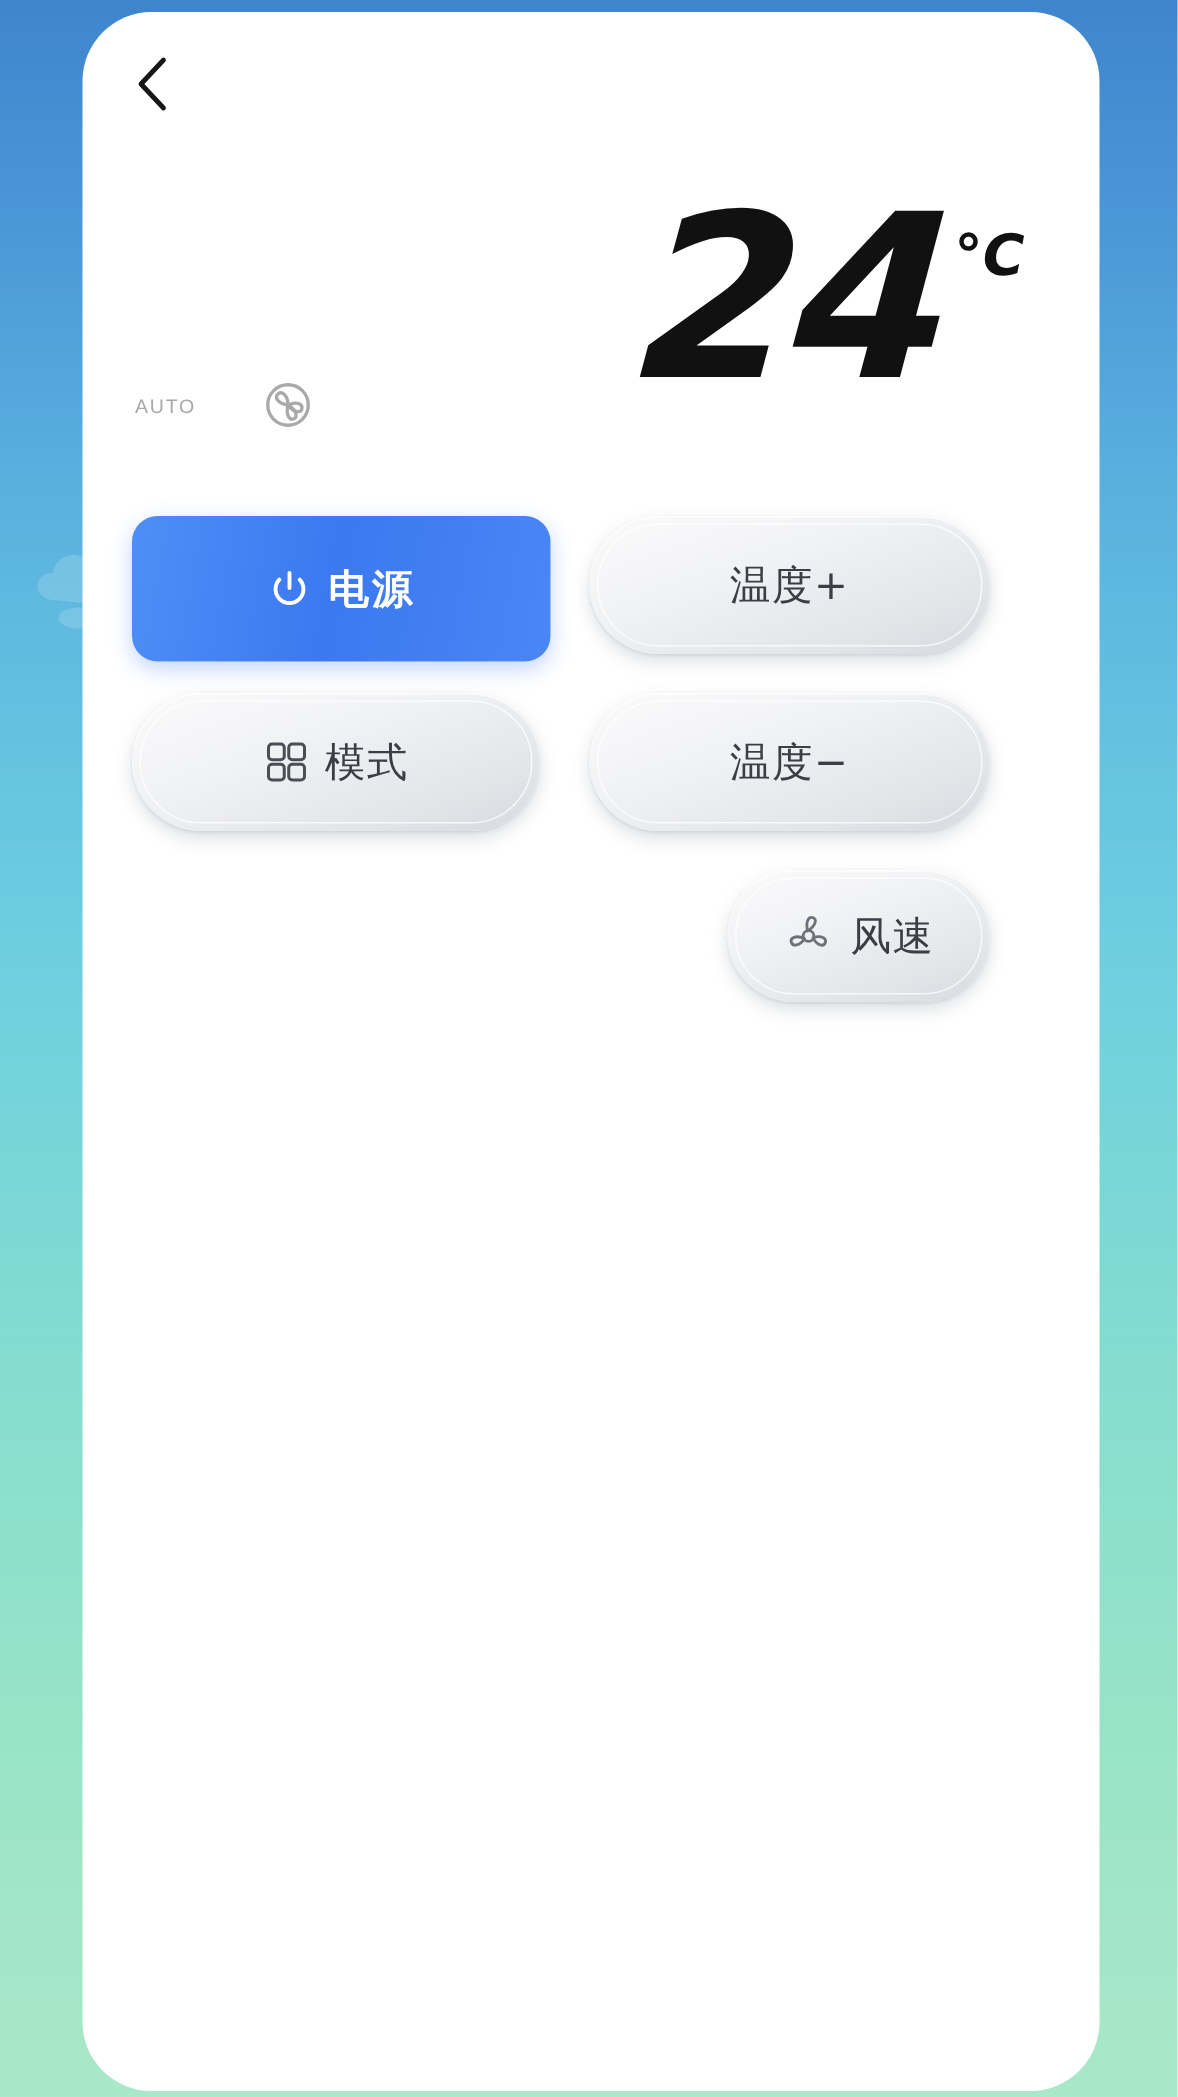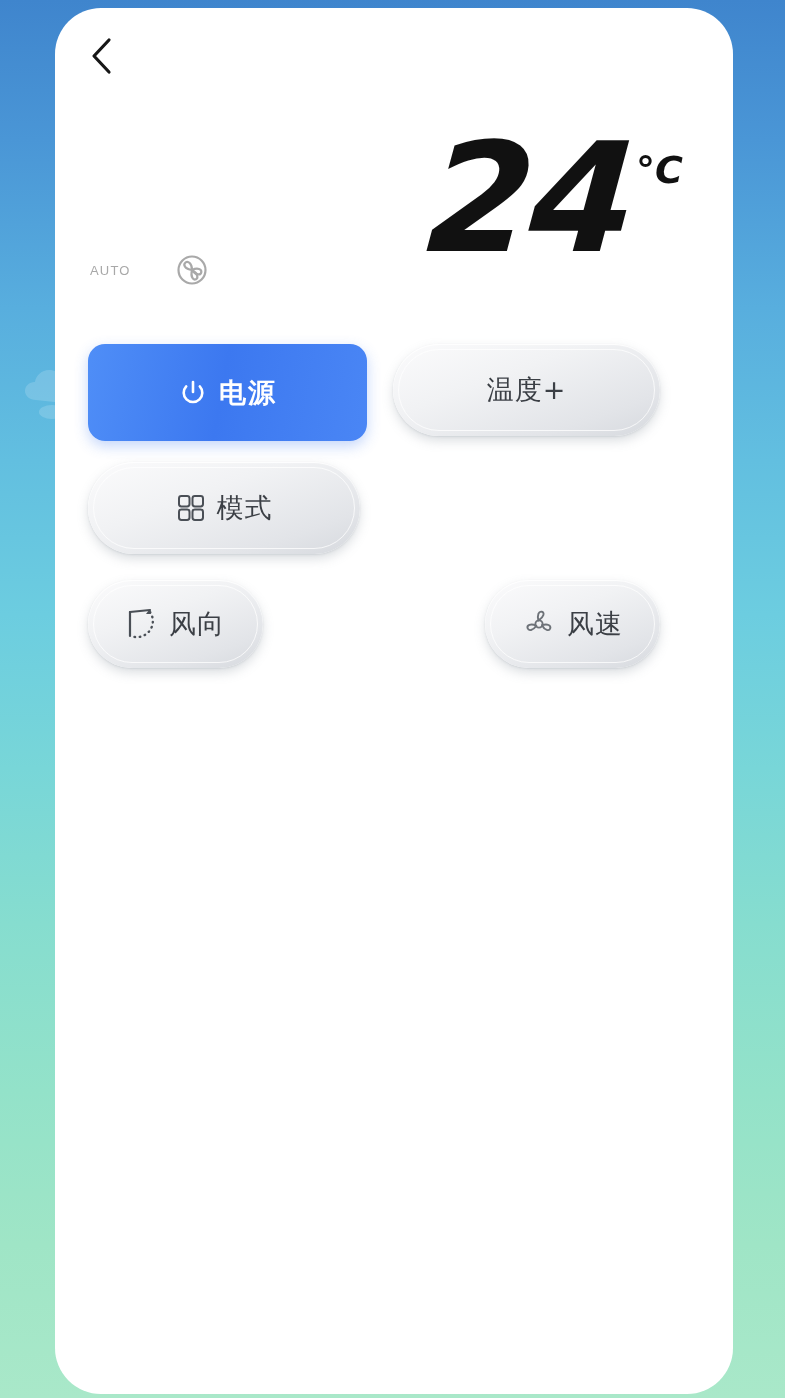--- a/index.html
+++ b/index.html
@@ -216,32 +216,26 @@
       <div class="btn pill btn-mode">
         <svg class="icon" width="30" height="30" viewBox="0 0 30 30">
           <rect x="3" y="3" width="10.5" height="10.5" rx="2.4" fill="none" stroke="#4a4f56" stroke-width="2"></rect>
           <rect x="16.5" y="3" width="10.5" height="10.5" rx="2.4" fill="none" stroke="#4a4f56" stroke-width="2"></rect>
           <rect x="3" y="16.5" width="10.5" height="10.5" rx="2.4" fill="none" stroke="#4a4f56" stroke-width="2"></rect>
           <rect x="16.5" y="16.5" width="10.5" height="10.5" rx="2.4" fill="none" stroke="#4a4f56" stroke-width="2"></rect>
         </svg>
         <span class="btn-label">模式</span>
       </div>
 
+      <div class="btn pill btn-temp-down">
+        <span class="btn-label">温度−</span>
+      </div>
     </div>
 
     <div class="ctrl-row">
-      <div class="btn pill btn-swing">
-        <svg class="icon" width="32" height="34" viewBox="0 0 32 34">
-          <path d="M4 5 L4 29" fill="none" stroke="#4a4f56" stroke-width="2.2" stroke-linecap="round"></path>
-          <path d="M4 5 L24 3" fill="none" stroke="#4a4f56" stroke-width="2.2" stroke-linecap="round"></path>
-          <path d="M23 3 L25 7 L20 7 Z" fill="#4a4f56"></path>
-          <path d="M24 5 A16 16 0 0 1 5 29" fill="none" stroke="#4a4f56" stroke-width="2.4" stroke-linecap="round" stroke-dasharray="0.6 4.6"></path>
-        </svg>
-        <span class="btn-label">风向</span>
-      </div>
 
       <div class="btn pill btn-fan">
         <svg class="icon" width="34" height="34" viewBox="0 0 34 34">
           <circle cx="17" cy="17" r="3.6" fill="none" stroke="#6d7278" stroke-width="1.9"></circle>
           <path d="M16.4 13.6 C15 7.8 16.8 4 19.8 4.7 C22.8 5.4 22.2 10 16.4 13.6Z" fill="none" stroke="#6d7278" stroke-width="1.9" stroke-linejoin="round"></path>
           <path d="M20 18.2 C25.6 16.2 29.2 18.6 28.2 21.5 C27.2 24.4 22.7 23.4 20 18.2Z" fill="none" stroke="#6d7278" stroke-width="1.9" stroke-linejoin="round"></path>
           <path d="M14.4 18.8 C11 23.7 6.6 24.2 5.6 21.3 C4.6 18.4 8.4 16 14.4 18.8Z" fill="none" stroke="#6d7278" stroke-width="1.9" stroke-linejoin="round"></path>
         </svg>
         <span class="btn-label">风速</span>
       </div>

